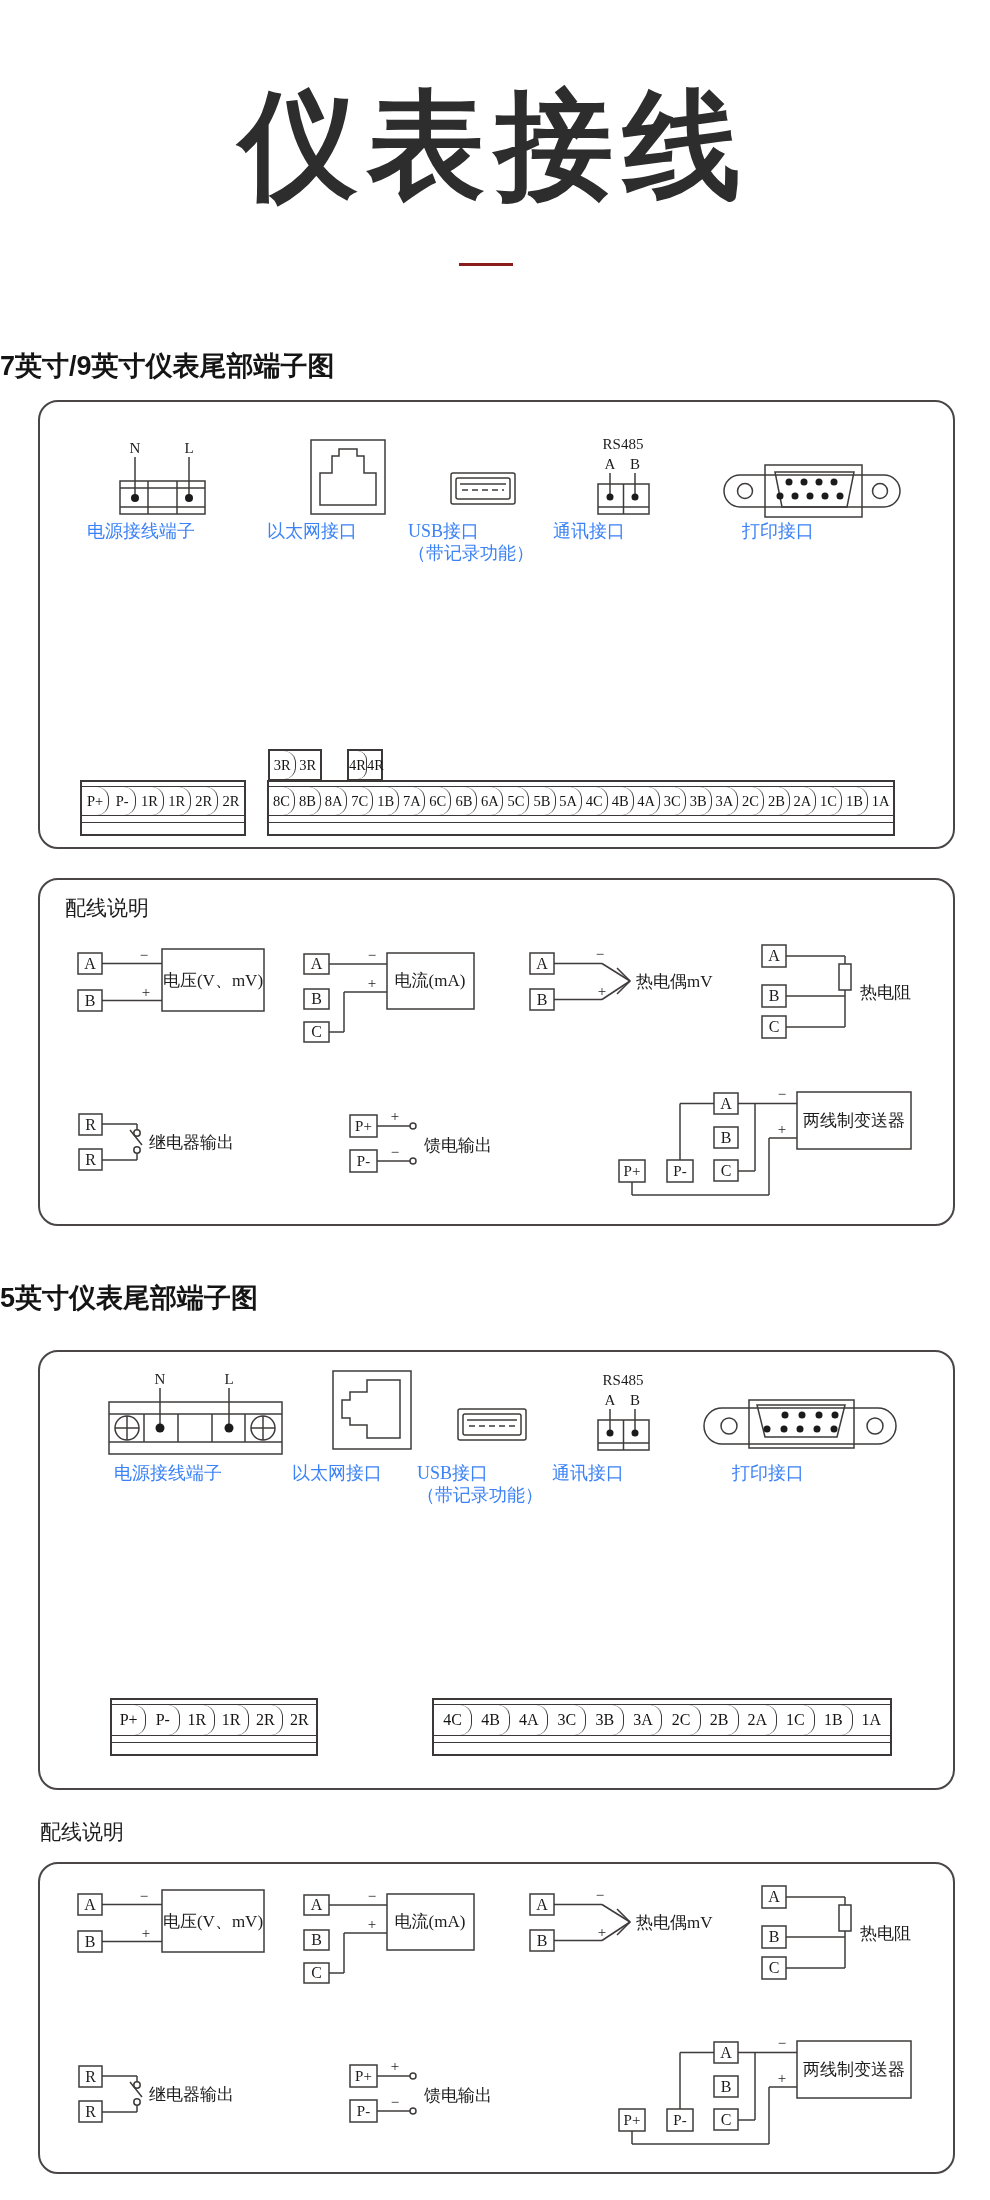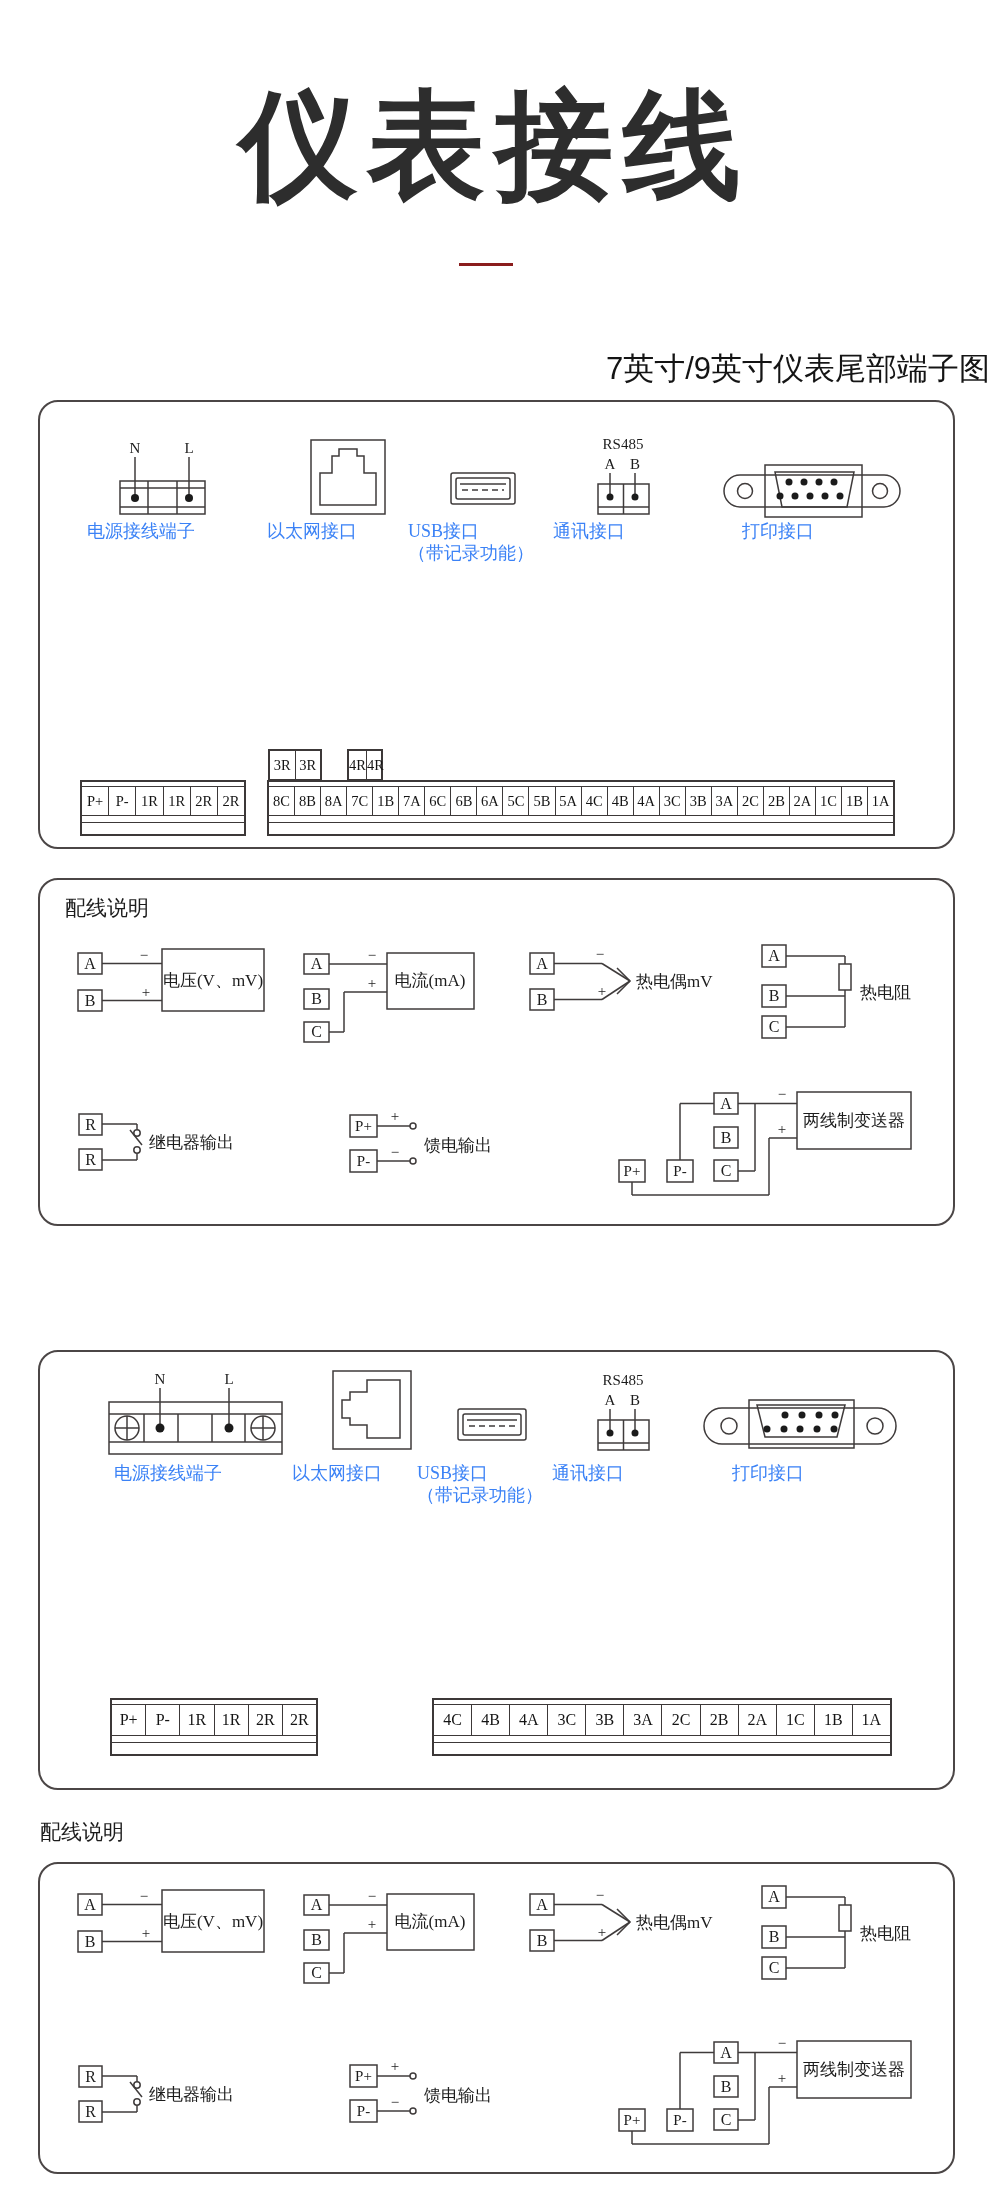--- a/index.html
+++ b/index.html
@@ -2,40 +2,40 @@
 <html><head>
 <meta charset="utf-8">
 <style>
   html,body{margin:0;padding:0;background:#fff;}
   .page{position:relative;width:990px;height:2200px;background:#ffffff;overflow:hidden;
         font-family:"Liberation Sans",sans-serif;color:#1e1e1e;}
   .main-title{position:absolute;left:0;top:84px;width:100%;text-align:center;
 formatting:none;    font-size:118px;font-weight:900;letter-spacing:10px;color:#2d2d2d;
     font-family:Liberation Mono, monospace;line-height:1.2;}
   .title-divider{position:absolute;left:459px;top:263px;width:54px;height:3px;background:#8a1c1c;}
-  .sec-heading{position:absolute;left:0;width:100%;text-align:right;font-size:31px;
-    font-weight:normal;color:#141414;}
+  .sec-heading{position:absolute;left:0;width:100%;text-align:left;font-size:27px;
+    font-weight:bold;color:#141414;}
   .panel{position:absolute;left:38px;width:913px;border:2px solid #4b4646;border-radius:20px;background:#fff;}
   .conn-label{position:absolute;font:18px "Liberation Serif",serif;color:#3b82f6;line-height:22px;}
   .wire-heading{position:absolute;font:21px "Liberation Serif",serif;color:#1c1c1c;}
   .fig{position:absolute;overflow:visible;}
   .ln line,.ln rect,.ln path,.ln polygon,.ln polyline,.ln circle{stroke:#3f3b3b;stroke-width:1.5;fill:none;}
   .ln rect.res{fill:#ffffff;}
   .ln circle.dot{fill:#1b1b1b;stroke:none;}
   .ln circle.open{fill:#ffffff;}
   .st{font:15px "Liberation Serif",serif;fill:#1c1c1c;}
   .wt{font:16px "Liberation Serif",serif;fill:#1c1c1c;}
   .wts{font:15px "Liberation Serif",serif;fill:#1c1c1c;}
   .wl{font:17px "Liberation Serif",serif;fill:#1c1c1c;}
   .ws{font:15px "Liberation Serif",serif;fill:#1c1c1c;}
   .strip{position:absolute;border:2px solid #3c3838;background:#fff;box-sizing:border-box;}
   .strip-band-top{height:4px;border-bottom:1.3px solid #3c3838;}
   .strip-cells{display:flex;height:28px;}
   .strip-cells .tcell{flex:1;border-right:1.3px solid #3c3838;display:flex;align-items:center;
-    justify-content:center;font:14.5px "Liberation Serif",serif;color:#141414;}
+    justify-content:center;font:14.5px "Liberation Serif",serif;color:#141414;border-radius:12px;}
   .strip-cells .tcell:last-child{border-right:none;}
   .big .strip-cells{height:30px;}
   .big .strip-cells .tcell{font-size:16px;}
   .strip-band-mid{height:6px;border-top:1.3px solid #3c3838;border-bottom:1.3px solid #3c3838;}
   .strip-band-bot{height:11px;}
   .mini-strip{position:absolute;border:2px solid #3c3838;background:#fff;box-sizing:border-box;}
 </style>
 </head>
 <body>
 
@@ -307,20 +307,21 @@
       <text class="wt" x="109" y="53" text-anchor="middle">B</text>
       <text class="wt" x="109" y="86" text-anchor="middle">C</text>
       <text class="wts" x="63" y="86" text-anchor="middle">P-</text>
       <text class="wts" x="15" y="86" text-anchor="middle">P+</text>
       <text class="ws" x="165" y="9" text-anchor="middle">−</text>
       <text class="ws" x="165" y="44" text-anchor="middle">+</text>
       <text class="wl" x="237" y="36" text-anchor="middle">两线制变送器</text>
     </svg>
   </div>
 
+  <div class="sec-heading" style="top:1280px">5英寸仪表尾部端子图</div>
 
   <div class="panel" style="top:1350px;height:436px">
 
     <svg class="fig ln" style="left:67px;top:18px" width="180" height="112" viewBox="0 0 180 112">
       <text class="st" x="53" y="14" text-anchor="middle">N</text>
       <text class="st" x="122" y="14" text-anchor="middle">L</text>
       <g>
         <line x1="53" y1="18" x2="53" y2="58"></line>
           <line x1="122" y1="18" x2="122" y2="58"></line>
         <rect x="2" y="32" width="173" height="52"></rect>

